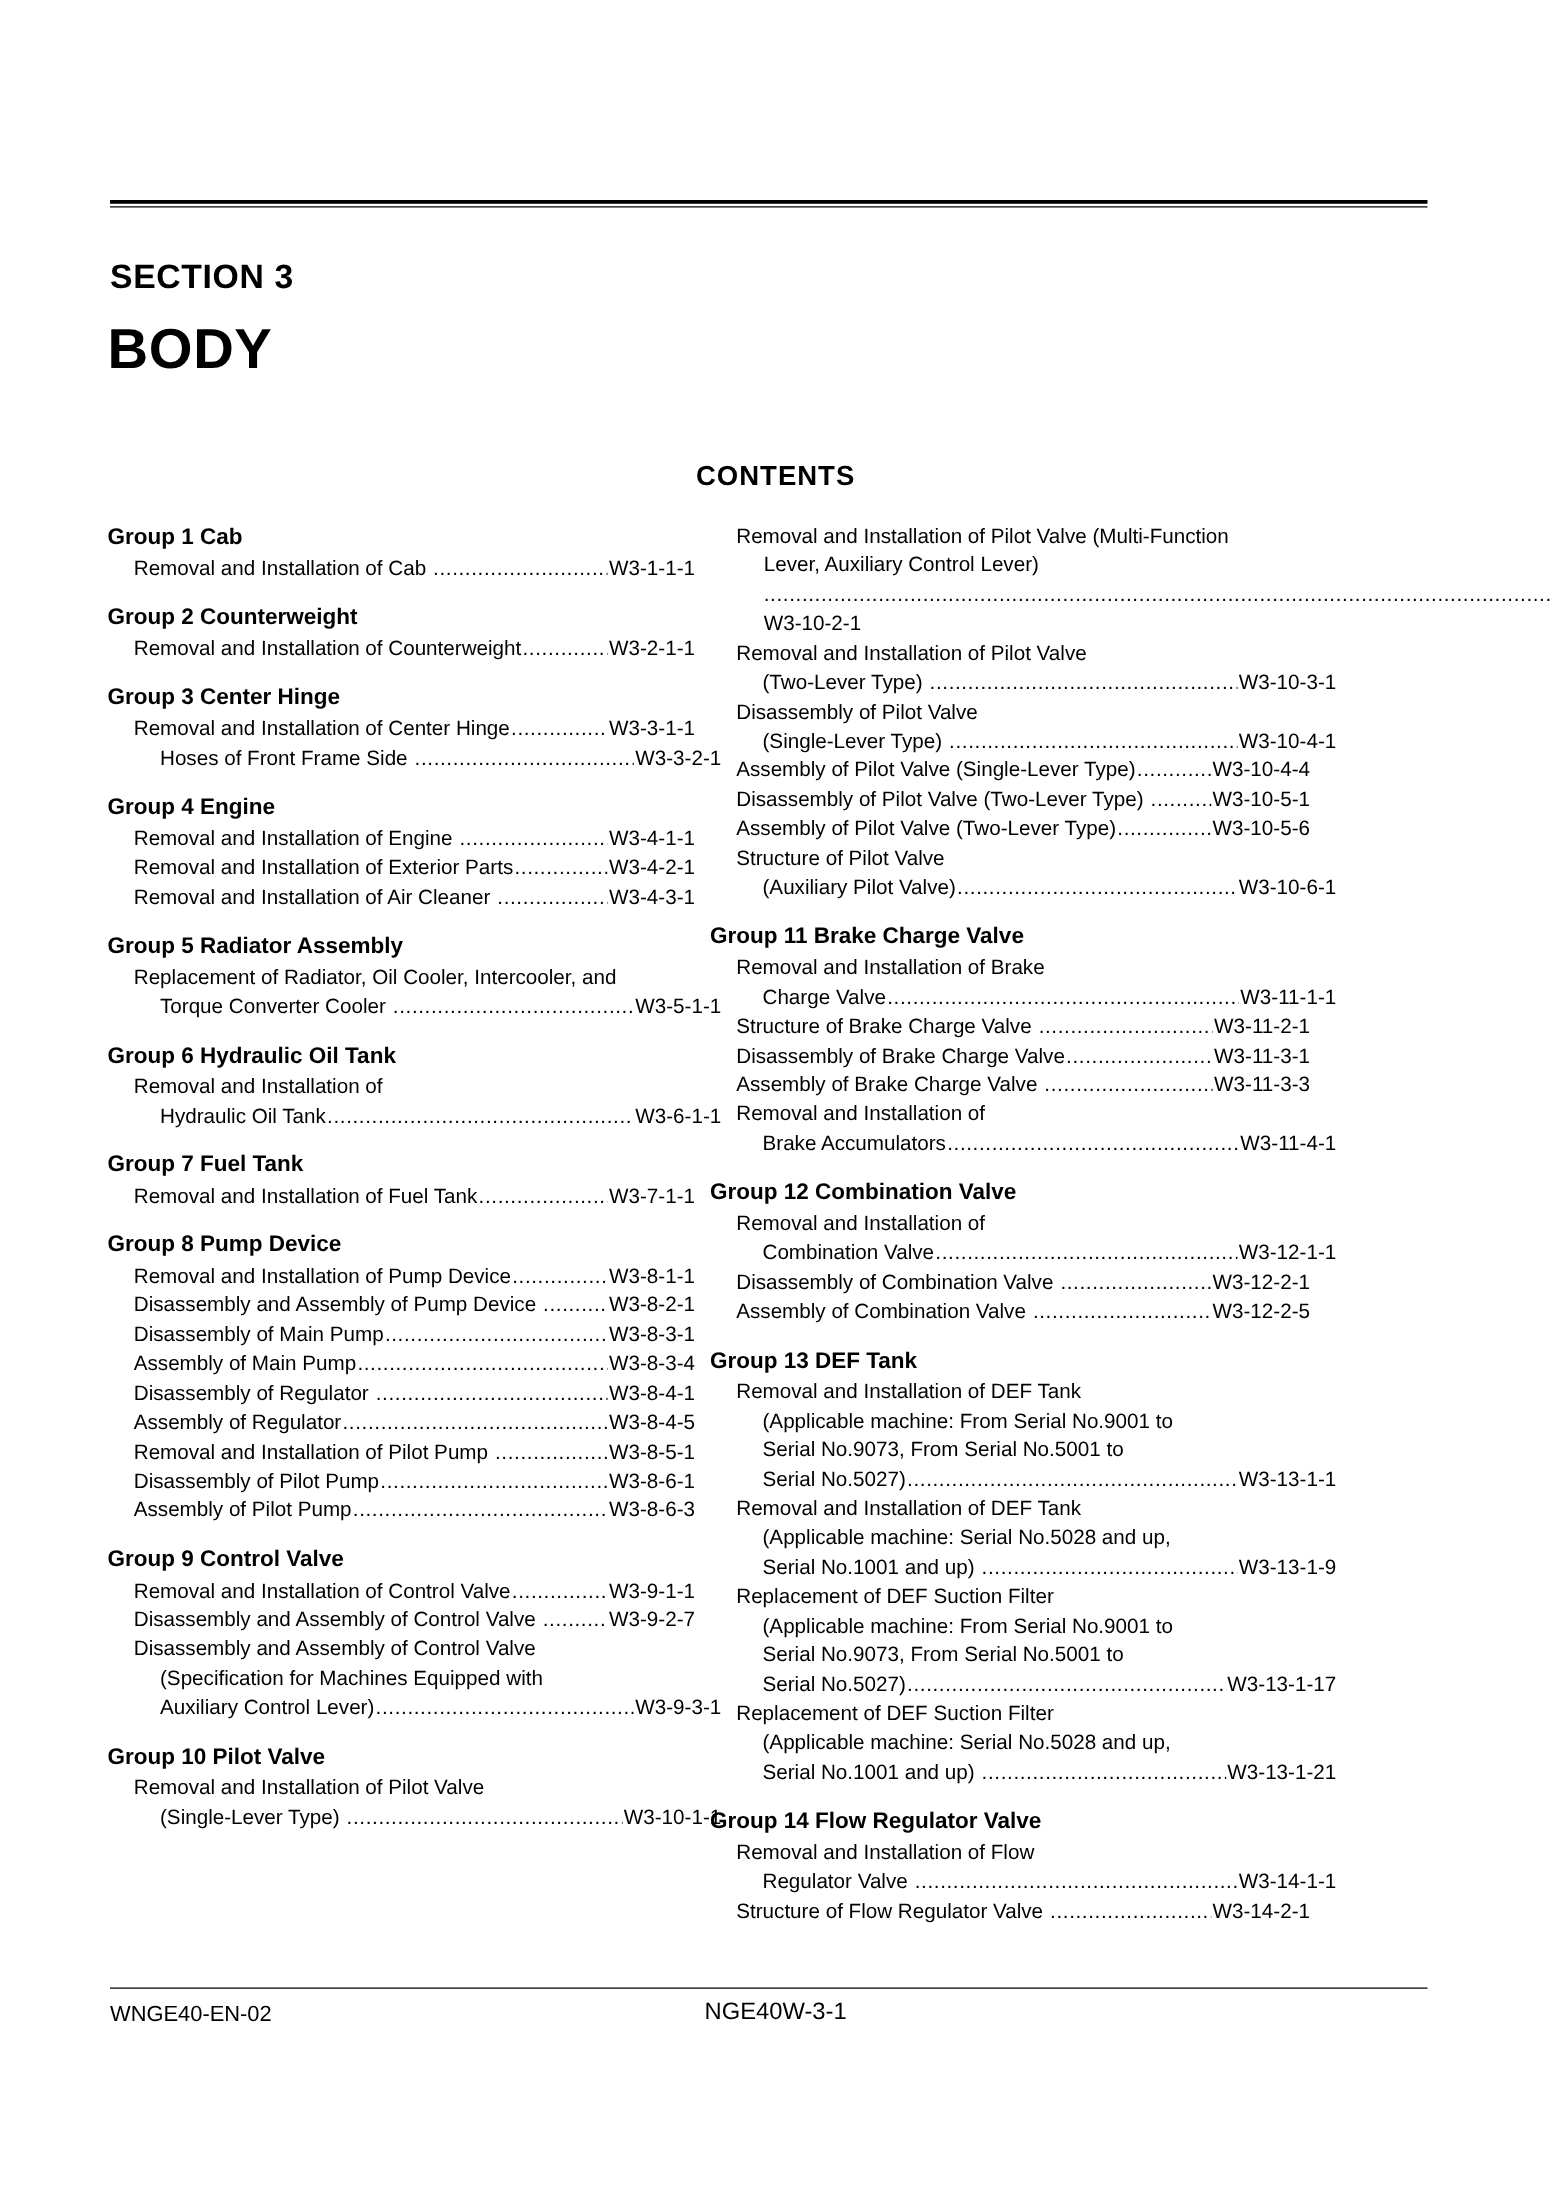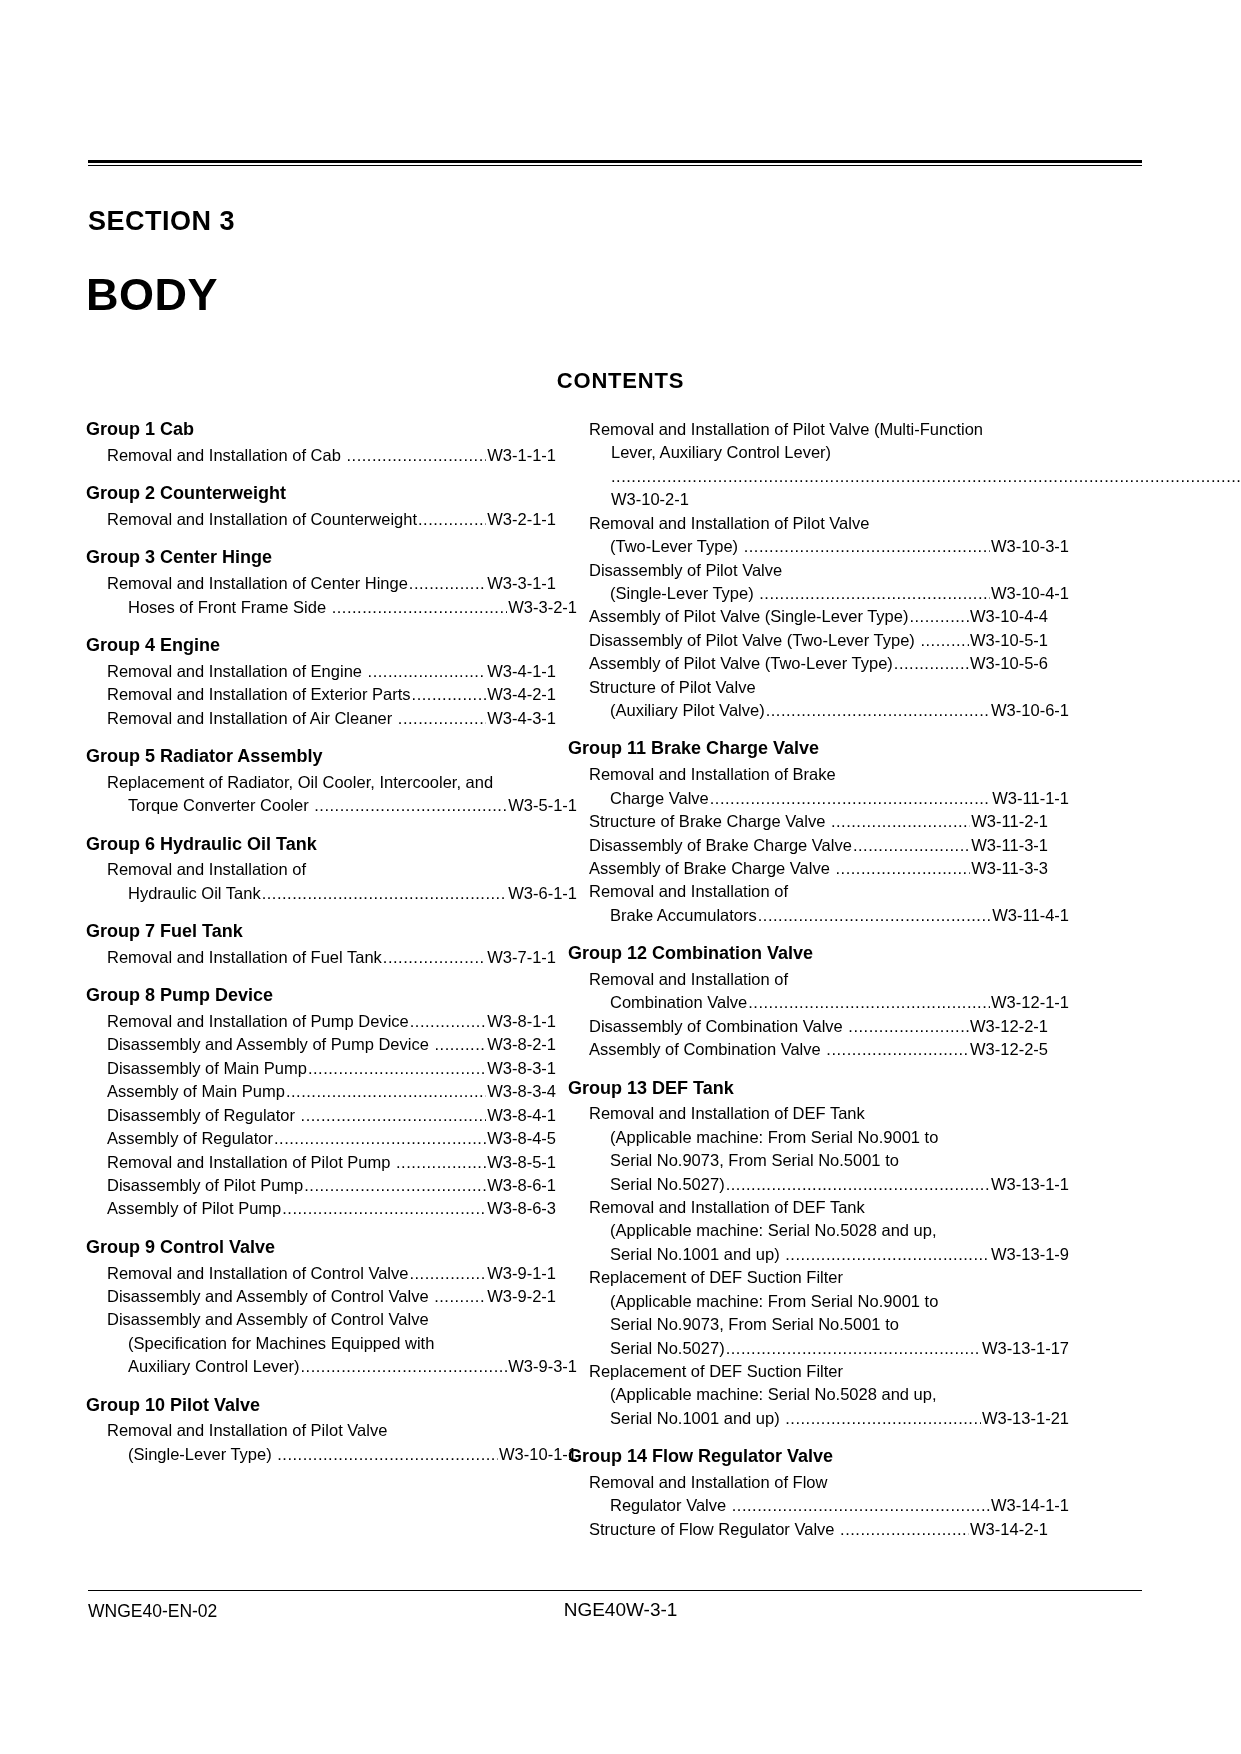--- a/index.html
+++ b/index.html
@@ -36,21 +36,21 @@
     position: absolute;
     left: 88px;
     top: 206px;
     font-size: 27px;
     font-weight: bold;
     letter-spacing: 0.5px;
   }
   .doc-title {
     position: absolute;
     left: 86px;
-    top: 269px;
+    top: 253px;
     font-size: 45px;
     font-weight: bold;
     letter-spacing: 0.5px;
   }
   .contents-heading {
     position: absolute;
     left: 0;
     top: 368px;
     width: 1241px;
     text-align: center;
@@ -300,21 +300,21 @@
           <div class="leaderline">
             <span class="txt">Removal and Installation of Control Valve</span>
             <span class="dots">........................................................................................................................................................................................................</span>
             <span class="pg">W3-9-1-1</span>
           </div>
         </div>
         <div class="entry">
           <div class="leaderline">
             <span class="txt">Disassembly and Assembly of Control Valve </span>
             <span class="dots">........................................................................................................................................................................................................</span>
-            <span class="pg">W3-9-2-1</span>
+            <span class="pg">W3-9-2-7</span>
           </div>
         </div>
         <div class="entry">
           <div class="ln">Disassembly and Assembly of Control Valve</div>
           <div class="ln ind">(Specification for Machines Equipped with</div>
           <div class="leaderline ind" style="padding-left: 21px;">
             <span class="txt">Auxiliary Control Lever)</span>
             <span class="dots">........................................................................................................................................................................................................</span>
             <span class="pg">W3-9-3-1</span>
           </div>

